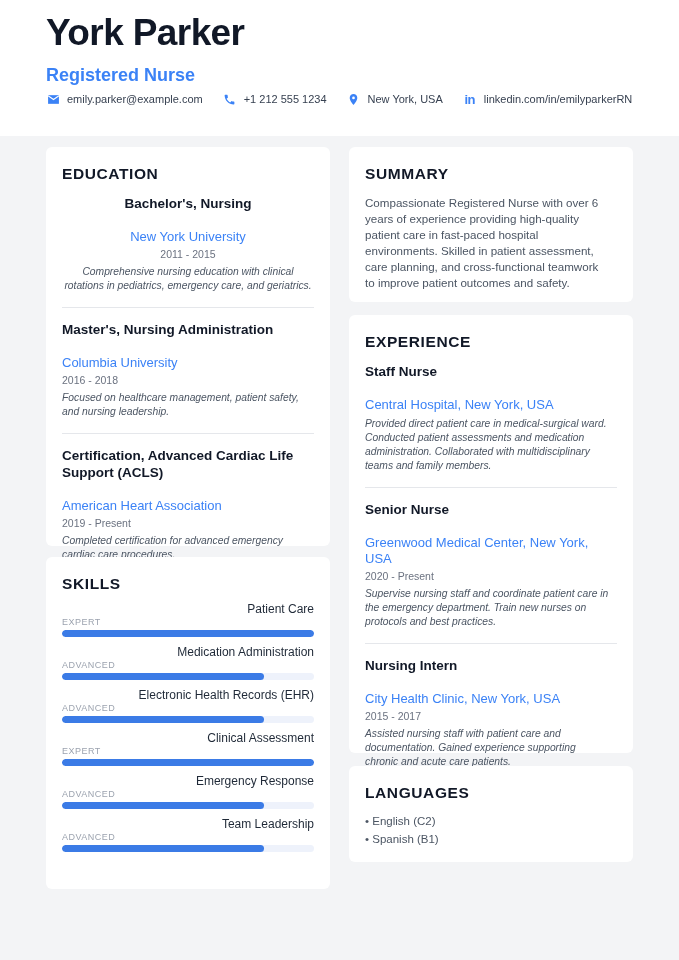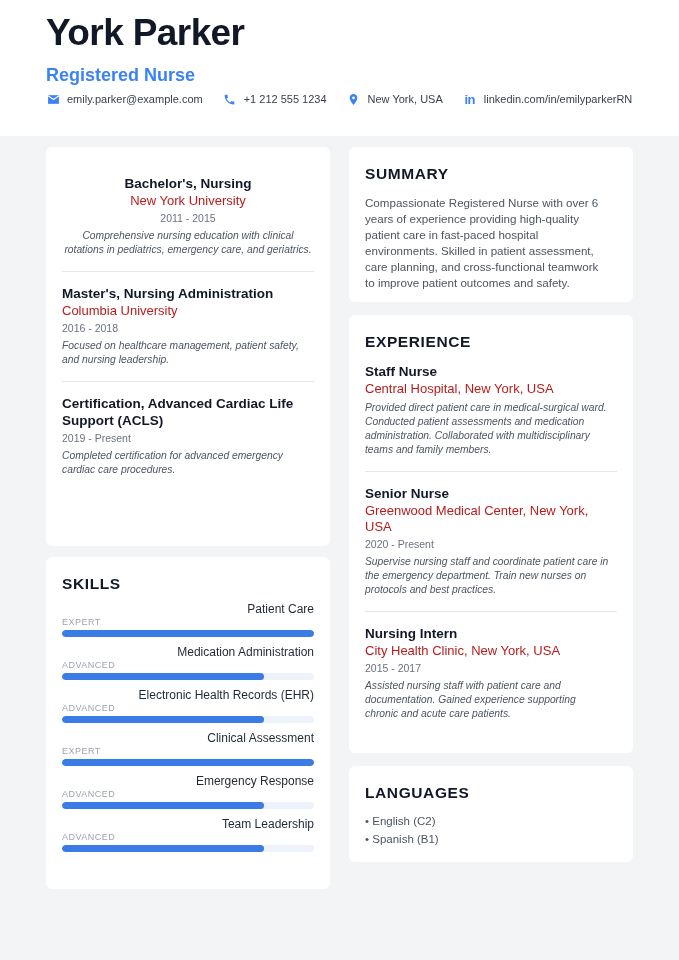--- a/index.html
+++ b/index.html
@@ -12,21 +12,21 @@
   .contacts { position: absolute; top: 92px; left: 46px; display: flex; align-items: flex-end; font-size: 11px; color: #374151; }
   .contact { display: flex; align-items: center; margin-right: 20px; }
   .contact .icon { width: 14px; height: 14px; margin-right: 7px; display: inline-flex; align-items: center; justify-content: center; color: #3b82f6; }
   .contact .icon svg { width: 13px; height: 13px; fill: #3b82f6; }
   .li-icon { font-weight: 700; font-size: 13px; color: #3b82f6; letter-spacing: -0.5px; }
 
   .card { position: absolute; background: #ffffff; border-radius: 6px; padding: 16px 16px 0 16px; }
   .sec-title { font-size: 15.5px; font-weight: 700; letter-spacing: 0.6px; color: #111827; line-height: 18px; }
 
   .entry-title { font-size: 13.5px; font-weight: 700; color: #111827; line-height: 17px; }
-  .entry-org { font-size: 13px; color: #b91c1c; line-height: 16px; margin-top: 1px; }
+  .entry-org { font-size: 13px; color: #3b82f6; line-height: 16px; margin-top: 17px; }
   .entry-date { font-size: 10.5px; color: #6b7280; margin-top: 3px; line-height: 13px; }
   .entry-desc { font-size: 10.3px; font-style: italic; color: #4b5563; line-height: 14px; margin-top: 4px; }
   .divider { height: 1px; background: #e5e7eb; margin: 14px 0 13px 0; }
 
   .summary { font-size: 11.6px; color: #4b5563; line-height: 16px; margin-top: 12px; }
 
   .skill { margin-top: 9px; }
   .skill-name { font-size: 12px; color: #1f2937; line-height: 13px; text-align: right; }
   .skill-level { font-size: 9px; color: #9ca3af; letter-spacing: 0.5px; line-height: 10px; margin-top: 1px; }
   .bar-track { height: 7px; background: #eef2fb; border-radius: 4px; margin-top: 3px; width: 252px; overflow: hidden; }
@@ -67,36 +67,38 @@
       <span>New York, USA</span>
     </div>
     <div class="contact">
       <span class="icon li-icon">in</span>
       <span>linkedin.com/in/emilyparkerRN</span>
     </div>
   </div>
 </div>
 
 <div class="card" style="left:46px; top:147px; width:284px; height:399px;">
+  <div class="sec-title" style="margin-top:2px;">EDUCATION</div>
   <div style="margin-top:12px;text-align:center;">
     <div class="entry-title">Bachelor's, Nursing</div>
     <div class="entry-org">New York University</div>
     <div class="entry-date">2011 - 2015</div>
     <div class="entry-desc">Comprehensive nursing education with clinical rotations in pediatrics, emergency care, and geriatrics.</div>
   </div>
   <div class="divider"></div>
   <div>
     <div class="entry-title">Master's, Nursing Administration</div>
     <div class="entry-org">Columbia University</div>
     <div class="entry-date">2016 - 2018</div>
     <div class="entry-desc">Focused on healthcare management, patient safety, and nursing leadership.</div>
   </div>
   <div class="divider"></div>
   <div>
     <div class="entry-title">Certification, Advanced Cardiac Life Support (ACLS)</div>
+    <div class="entry-org">American Heart Association</div>
     <div class="entry-date">2019 - Present</div>
     <div class="entry-desc">Completed certification for advanced emergency cardiac care procedures.</div>
   </div>
 </div>
 
 <div class="card" style="left:46px; top:557px; width:284px; height:332px;">
   <div class="sec-title" style="margin-top:2px;">SKILLS</div>
   <div class="skill" style="margin-top:10px;">
     <div class="skill-name">Patient Care</div>
     <div class="skill-level">EXPERT</div>

